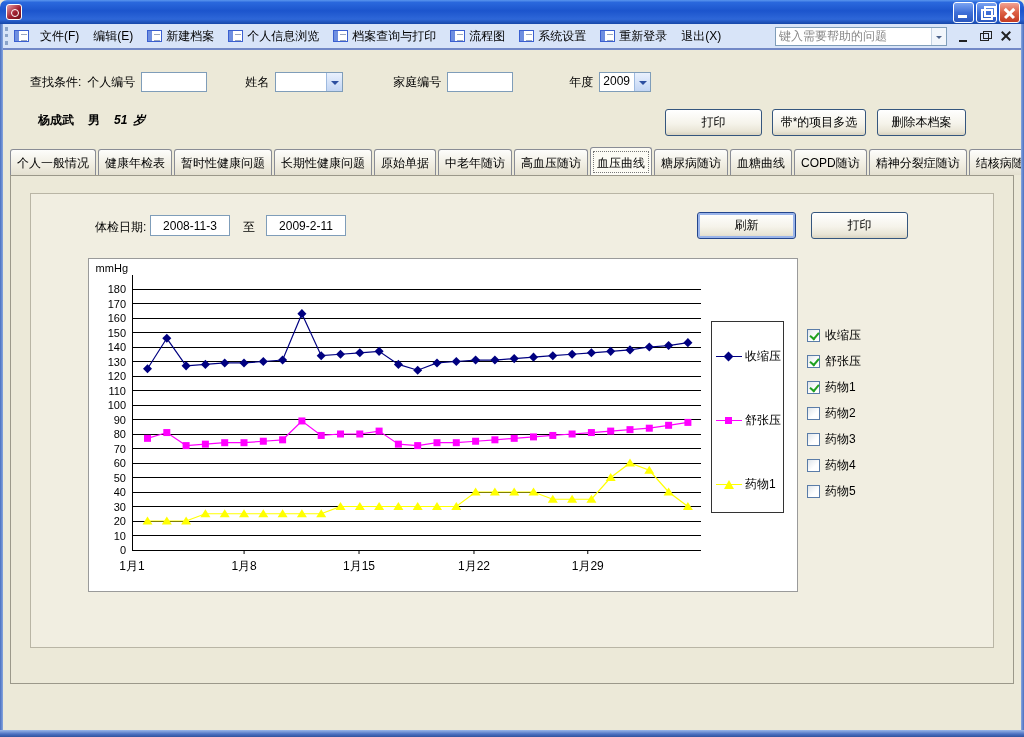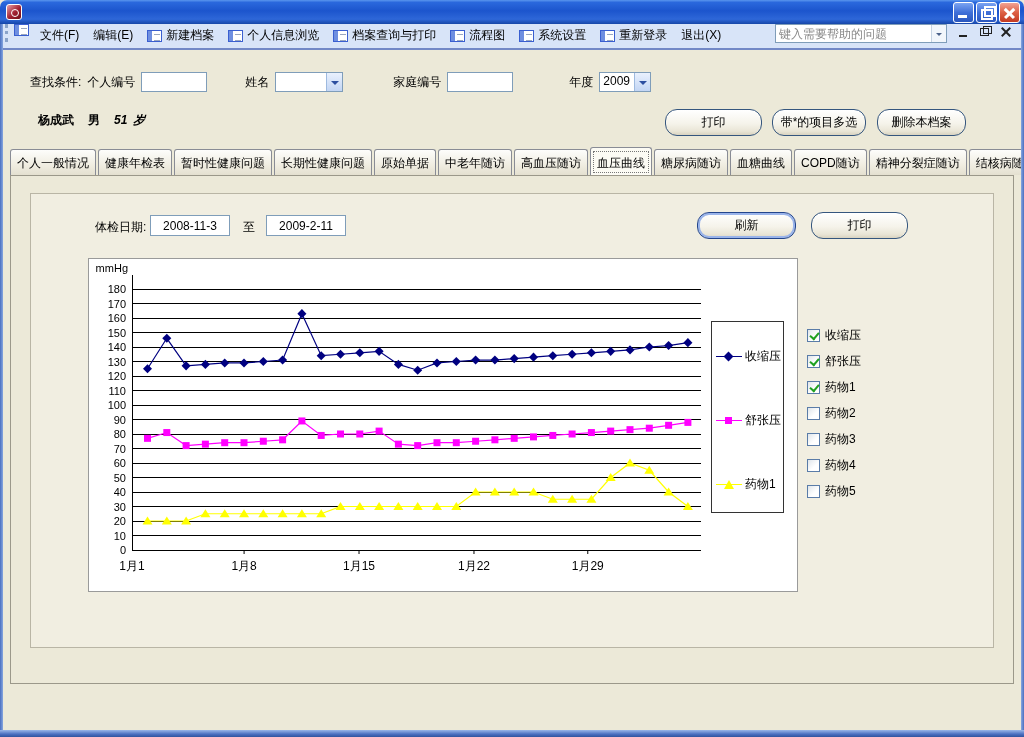--- a/index.html
+++ b/index.html
@@ -21,21 +21,21 @@
     background:linear-gradient(180deg,#7ba4f2 0%,#3f6fd8 50%,#2a57be 100%); }
   .wbtn.close { background:linear-gradient(180deg,#f2a394 0%,#dd6044 50%,#c33a22 100%); }
   .g-min::after { content:''; position:absolute; left:4px; bottom:4px; width:9px; height:3px; background:#fff; }
   .g-restore::after { content:''; position:absolute; left:4px; top:6px; width:8px; height:7px; border:2px solid #fff; }
   .g-restore::before { content:''; position:absolute; left:7px; top:3px; width:8px; height:7px; border:2px solid #fff; }
   .g-close::before,.g-close::after { content:''; position:absolute; left:3px; top:9px; width:13px; height:2.5px; background:#fff; }
   .g-close::before { transform:rotate(45deg); } .g-close::after { transform:rotate(-45deg); }
 
   
   #menubar { position:absolute; left:0; top:24px; width:1024px; height:26px; background:#d8e4f8;
-    border-bottom:2px solid #7288c6; display:flex; align-items:flex-start; padding:0 4px; }
+    border-bottom:2px solid #7288c6; display:flex; align-items:center; padding:0 4px; }
   #menu-grip { width:5px; height:18px; border-left:3px dotted #8aa3c9; margin:0 4px 0 1px; }
   .form-ico { display:inline-block; width:15px; height:12px; background:#fff; border:1px solid #3a5fd0; position:relative; margin-right:4px; flex:none; }
   .form-ico::before { content:''; position:absolute; left:0; top:0; width:4px; height:100%; background:#6f8fe0; }
   .form-ico::after { content:''; position:absolute; left:6px; top:3px; width:6px; height:5px;
     border-top:1px solid #9aa7c0; border-bottom:1px solid #9aa7c0; }
   .menu-item { display:flex; align-items:center; padding:3px 7px; cursor:default; white-space:nowrap; }
   #help-box { margin-left:auto; width:172px; height:19px; background:#fff; border:1px solid #7f9db9; display:flex; align-items:center; }
   #help-input { flex:1; border:none; outline:none; font-size:12px; color:#333; padding:0 3px; min-width:0;
     font-family:"Liberation Sans","DejaVu Sans",sans-serif; }
   #help-input::placeholder { color:#888; }
@@ -54,21 +54,21 @@
   .fld-label { margin-right:6px; white-space:nowrap; }
   .txt { width:66px; height:20px; border:1px solid #7f9db9; background:#fff; font-size:12px; padding:0 3px;
     font-family:"Liberation Sans","DejaVu Sans",sans-serif; }
   .combo { display:flex; width:68px; height:20px; border:1px solid #7f9db9; background:#fff; }
   .combo .cval { flex:1; font-size:12px; padding:1px 3px; }
   .combo .cbtn { width:16px; background:linear-gradient(180deg,#e9f1fd,#c3d6f4); border-left:1px solid #9ebadf; position:relative; }
   .combo .cbtn::after { content:''; position:absolute; left:4px; top:8px; border:4px solid transparent; border-top-color:#2c4fa0; }
 
   
   #patient { position:absolute; left:38px; top:112px; font-size:12px; font-weight:bold; display:flex; gap:14px; align-items:flex-end; }
-  .xpbtn { position:absolute; height:27px; border:1px solid #35567e; border-radius:12px; font-size:12px;
+  .xpbtn { position:absolute; height:27px; border:1px solid #35567e; border-radius:3px; font-size:12px;
     background:linear-gradient(180deg,#fff 0%,#f5f3ea 55%,#e9e5d6 85%,#d9d3c0 100%);
     display:flex; align-items:center; justify-content:center; cursor:default;
     font-family:"Liberation Sans","DejaVu Sans",sans-serif; color:#000; }
   .xpbtn.focused { box-shadow:inset 0 0 0 2px #9ab4ea; border-color:#23458c; }
 
   
   #tabs { position:absolute; left:10px; top:149px; width:1006px; height:27px; display:flex; gap:2px; white-space:nowrap; }
   .tab { border:1px solid #898c95; border-bottom:none; border-radius:3px 3px 0 0; padding:5px 6px 0 6px;
     background:linear-gradient(180deg,#fdfdfb,#f0ede1 60%,#e4e0d0); font-size:12px; height:26px; }
   .tab.active { background:#fcfbf4; height:28px; margin-top:-2px; padding-top:7px; position:relative; z-index:3; }

